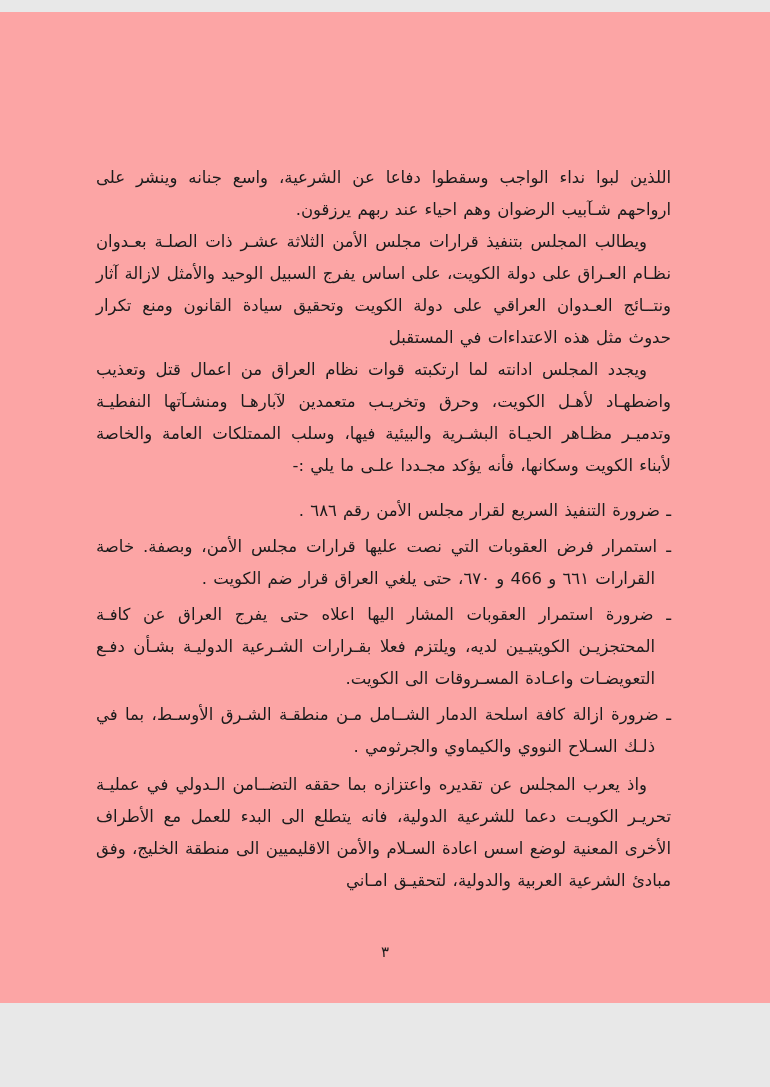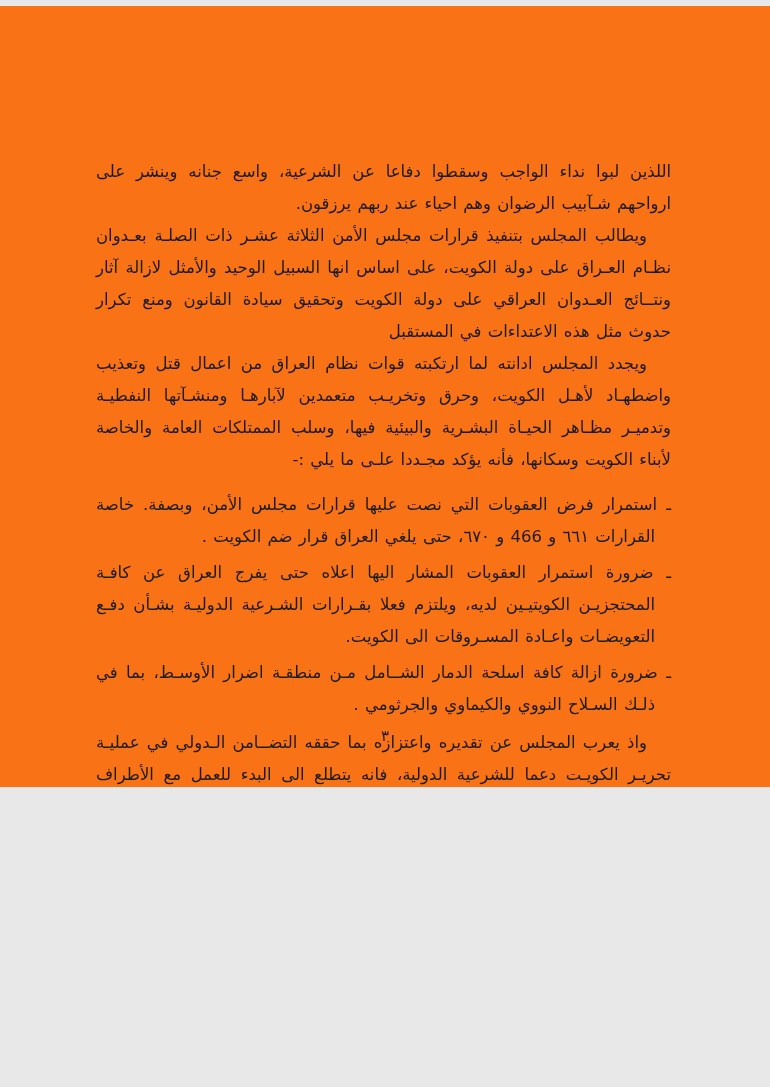--- a/index.html
+++ b/index.html
@@ -3,23 +3,23 @@
 <meta charset="utf-8">
 <style>
   html, body {
     margin: 0;
     padding: 0;
     background: #e8e8e8;
   }
   .page {
     position: relative;
     width: 770px;
-    height: 781px;
-    margin: 6px auto;
-    background: #f97316;
+    height: 991px;
+    margin: 12px auto;
+    background: #fca5a5;
     overflow: hidden;
     font-family: "DejaVu Sans", sans-serif;
     color: #1b1b1b;
   }
   .content {
     position: absolute;
     top: 150px;
     right: 99px;
     width: 575px;
     direction: rtl;
@@ -62,42 +62,46 @@
 </style>
 </head>
 <body>
 
 <div class="page">
 
   <div class="content">
 
     <p class="para">اللذين لبوا نداء الواجب وسقطوا دفاعا عن الشرعية، واسع جنانه وينشر على ارواحهم شـآبيب الرضوان وهم احياء عند ربهم يرزقون.</p>
 
-    <p class="para indent">ويطالب المجلس بتنفيذ قرارات مجلس الأمن الثلاثة عشـر ذات الصلـة بعـدوان نظـام العـراق على دولة الكويت، على اساس انها السبيل الوحيد والأمثل لازالة آثار ونتــائج العـدوان العراقي على دولة الكويت وتحقيق سيادة القانون ومنع تكرار حدوث مثل هذه الاعتداءات في المستقبل</p>
+    <p class="para indent">ويطالب المجلس بتنفيذ قرارات مجلس الأمن الثلاثة عشـر ذات الصلـة بعـدوان نظـام العـراق على دولة الكويت، على اساس يفرج السبيل الوحيد والأمثل لازالة آثار ونتــائج العـدوان العراقي على دولة الكويت وتحقيق سيادة القانون ومنع تكرار حدوث مثل هذه الاعتداءات في المستقبل</p>
 
     <p class="para indent">ويجدد المجلس ادانته لما ارتكبته قوات نظام العراق من اعمال قتل وتعذيب واضطهـاد لأهـل الكويت، وحرق وتخريـب متعمدين لآبارهـا ومنشـآتها النفطيـة وتدميـر مظـاهر الحيـاة البشـرية والبيئية فيها، وسلب الممتلكات العامة والخاصة لأبناء الكويت وسكانها، فأنه يؤكد مجـددا علـى ما يلي :-</p>
 
     <div class="bullet-list">
 
+      <div class="bullet-item">
+        <span class="bullet-dash">ـ</span>
+        <span>ضرورة التنفيذ السريع لقرار مجلس الأمن رقم ٦٨٦ .</span>
+      </div>
 
 
 
       <div class="bullet-item">
         <span class="bullet-dash">ـ</span>
         <span>استمرار فرض العقوبات التي نصت عليها قرارات مجلس الأمن، وبصفة. خاصة القرارات ٦٦١ و 466 و ٦٧٠، حتى يلغي العراق قرار ضم الكويت .</span>
       </div>
 
       <div class="bullet-item">
         <span class="bullet-dash">ـ</span>
         <span>ضرورة استمرار العقوبات المشار اليها اعلاه حتى يفرج العراق عن كافـة المحتجزيـن الكويتيـين لديه، ويلتزم فعلا بقـرارات الشـرعية الدوليـة بشـأن دفـع التعويضـات واعـادة المسـروقات الى الكويت.</span>
       </div>
 
       <div class="bullet-item">
         <span class="bullet-dash">ـ</span>
-        <span>ضرورة ازالة كافة اسلحة الدمار الشــامل مـن منطقـة اضرار الأوسـط، بما في ذلـك السـلاح النووي والكيماوي والجرثومي .</span>
+        <span>ضرورة ازالة كافة اسلحة الدمار الشــامل مـن منطقـة الشـرق الأوسـط، بما في ذلـك السـلاح النووي والكيماوي والجرثومي .</span>
       </div>
 
     </div>
 
     <p class="para indent">واذ يعرب المجلس عن تقديره واعتزازه بما حققه التضــامن الـدولي في عمليـة تحريـر الكويـت دعما للشرعية الدولية، فانه يتطلع الى البدء للعمل مع الأطراف الأخرى المعنية لوضع اسس اعادة السـلام والأمن الاقليميين الى منطقة الخليج، وفق مبادئ الشرعية العربية والدولية، لتحقيـق امـاني</p>
 
   </div>
 
   <div class="page-number">٣</div>
 

